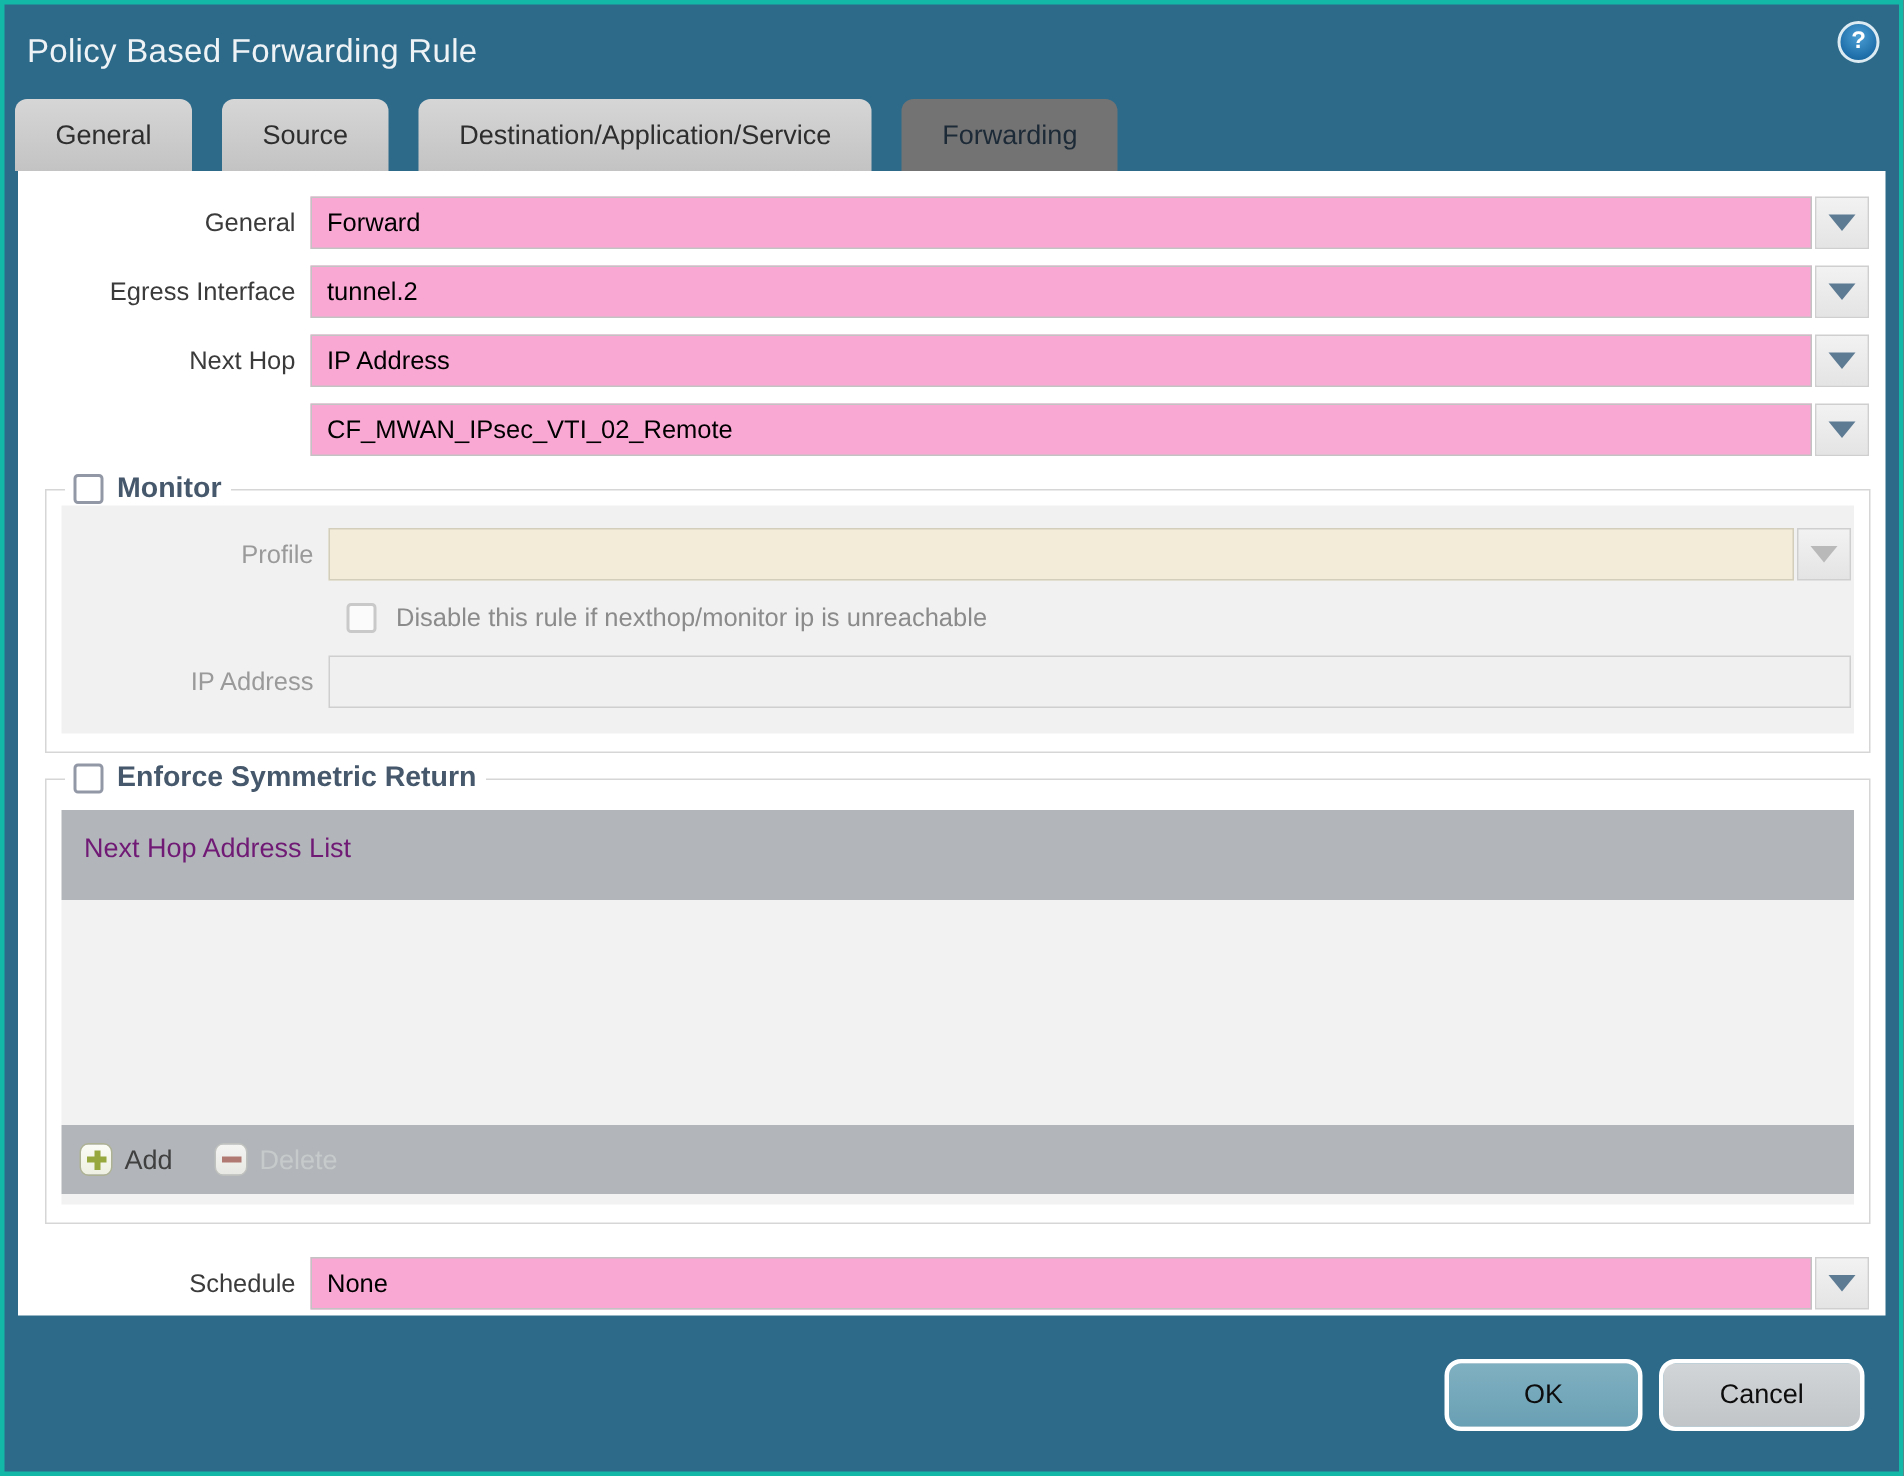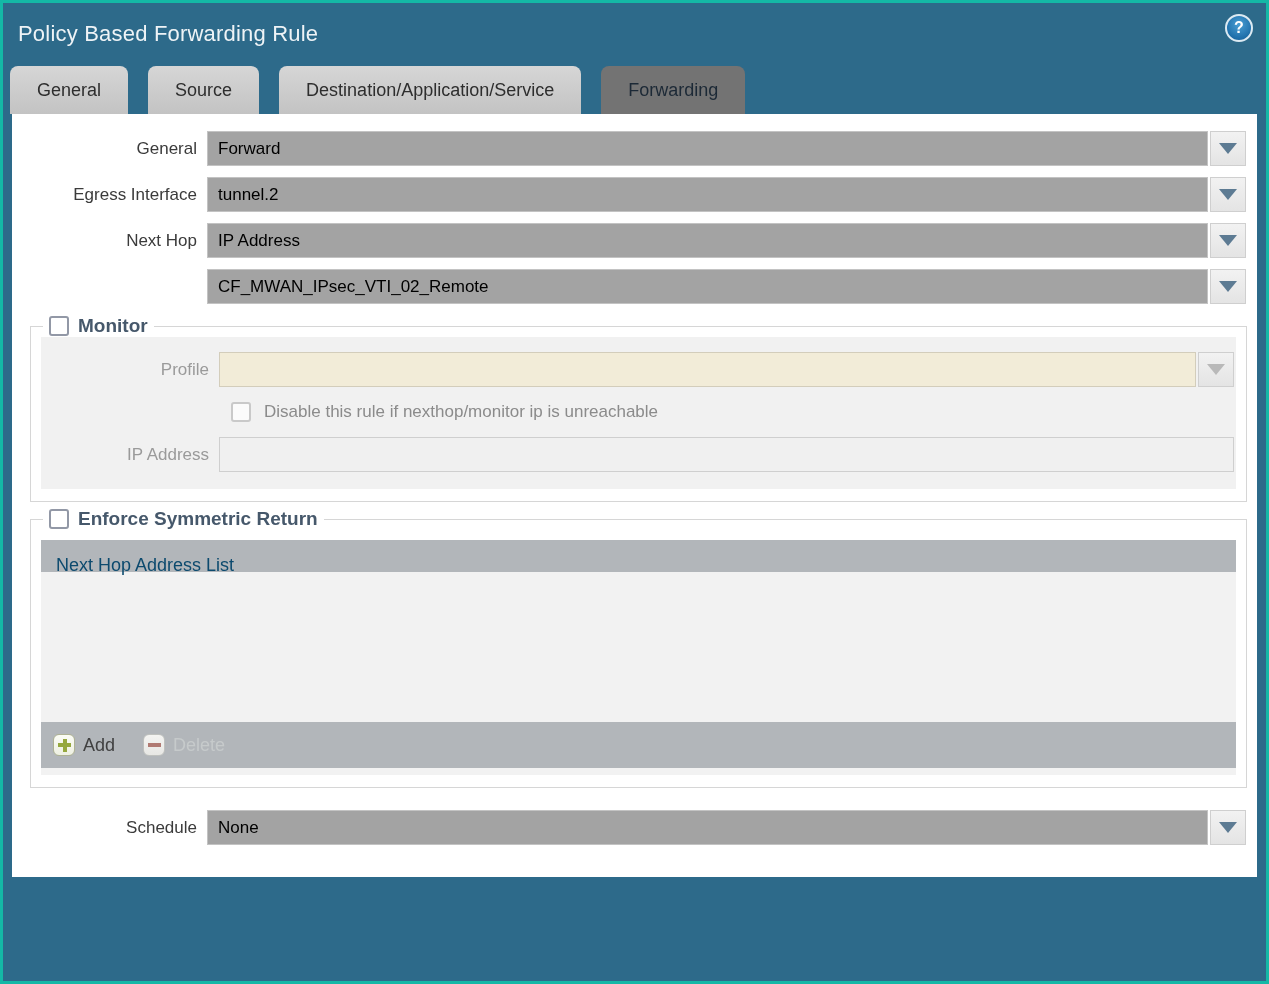--- a/index.html
+++ b/index.html
@@ -38,21 +38,21 @@
   
   .content {
     margin:0 9px; background:#ffffff;
     height:763px; padding-top:17px;
     position:relative;
   }
   .frow { display:flex; align-items:center; margin-bottom:11px; padding-right:11px; }
   .flabel { width:195px; flex-shrink:0; text-align:right; padding-right:10px; font-size:17px; color:#3b3b3b; }
   .combo { flex:1; display:flex; height:35px; }
   .val {
-    flex:1; height:35px; border:1px solid #c3c3c3; background:#a3a3a3;
+    flex:1; height:35px; border:1px solid #c3c3c3; background:#f9a8d4;
     font-family:"Liberation Sans", sans-serif; font-size:17px; color:#000;
     padding:0 10px; outline:none; min-width:0;
   }
   .ddbtn {
     width:36px; height:35px; margin-left:2px;
     background:linear-gradient(#f2f2f2,#e4e4e4);
     border:1px solid #cfcfcf;
     display:flex; align-items:center; justify-content:center;
     cursor:pointer; flex-shrink:0;
   }
@@ -73,21 +73,21 @@
   .cb.gray { border-color:#c9c9c9; background:#fbfbfb; }
   .fieldset-title { font-size:19px; font-weight:bold; color:#46586b; }
   .graypanel { background:#f1f1f1; padding:15px 0 17px 0; }
   .grow { display:flex; align-items:center; padding-right:2px; }
   .glabel { width:178px; flex-shrink:0; text-align:right; padding-right:10px; font-size:17px; color:#9a9a9a; }
   .val.beige { background:#f2ecd8; border-color:#d3cdbb; }
   .val.grayed { background:#f0f0f0; border-color:#cfcfcf; }
   .cbrow { display:flex; align-items:center; gap:13px; margin:15px 0 15px 190px; font-size:17px; color:#8b8b8b; }
   
   .nh-table { margin-top:10px; }
-  .nh-header { height:32px; line-height:50px; background:#b2b6ba; color:#0c4a6e; font-size:18px; padding-left:15px; }
+  .nh-header { height:60px; line-height:50px; background:#b2b6ba; color:#701a75; font-size:18px; padding-left:15px; }
   .nh-body { height:150px; background:#f2f2f2; }
   .nh-footer { height:46px; background:#b2b6ba; display:flex; align-items:center; padding-left:12px; gap:28px; }
   .nh-strip { height:7px; background:#f2f2f2; }
   .tbtn { display:flex; align-items:center; gap:8px; font-size:18px; cursor:pointer; }
   .tbtn .txt { color:#404040; }
   .tbtn.disabled { cursor:default; }
   .tbtn.disabled .txt { color:#c6cacb; }
   .sq {
     width:22px; height:22px; border-radius:6px; position:relative; flex-shrink:0;
     background:linear-gradient(#fbfcf5,#eef0e2);
@@ -228,14 +228,18 @@
       <div class="combo">
         <input class="val" value="None" style="">
         <span class="ddbtn">
             <span class="tri"></span>
           </span>
       </div>
     </div>
 
   </div>
 
+  <div class="bottombar">
+    <div class="btn ok">OK</div>
+    <div class="btn cancel">Cancel</div>
+  </div>
 
 </div>
 
 </body></html>

